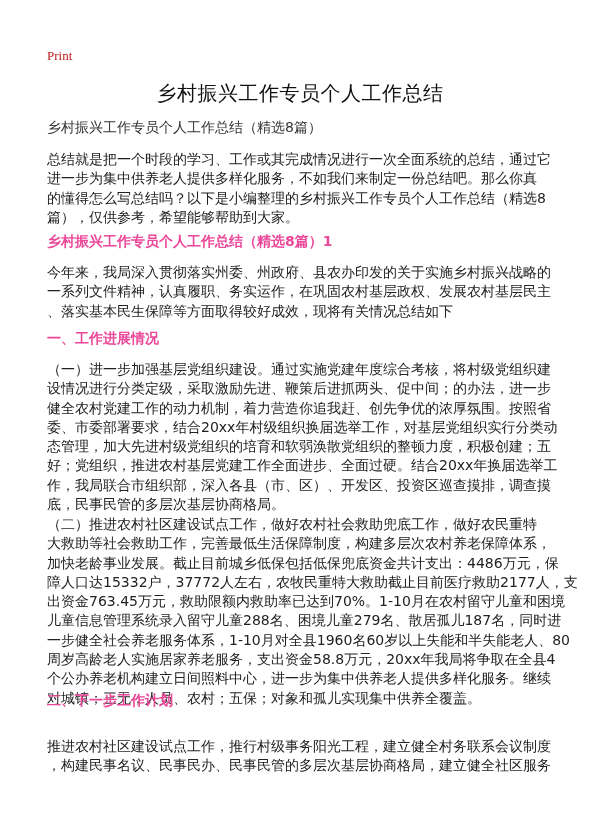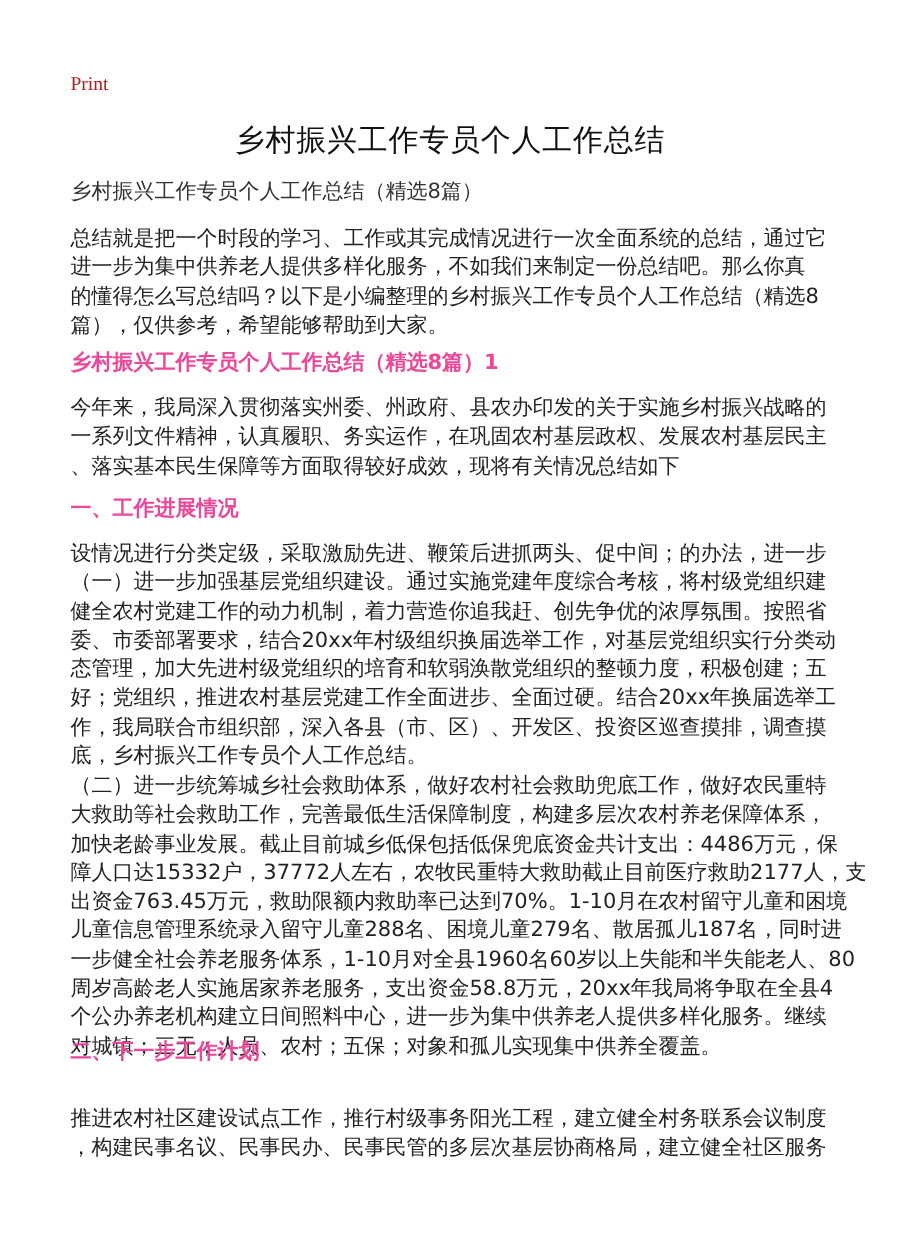--- a/index.html
+++ b/index.html
@@ -31,32 +31,32 @@
 
   <div class="para" style="top:263px;">
     <span class="line">今年来，我局深入贯彻落实州委、州政府、县农办印发的关于实施乡村振兴战略的</span>
     <span class="line">一系列文件精神，认真履职、务实运作，在巩固农村基层政权、发展农村基层民主</span>
     <span class="line">、落实基本民生保障等方面取得较好成效，现将有关情况总结如下</span>
   </div>
 
   <div class="heading" style="top:330px;">一、工作进展情况</div>
 
   <div class="para" style="top:360px;">
+    <span class="line">（一）进一步加强基层党组织建设。通过实施党建年度综合考核，将村级党组织建</span>
     <span class="line">设情况进行分类定级，采取激励先进、鞭策后进抓两头、促中间；的办法，进一步</span>
-    <span class="line">（一）进一步加强基层党组织建设。通过实施党建年度综合考核，将村级党组织建</span>
     <span class="line">健全农村党建工作的动力机制，着力营造你追我赶、创先争优的浓厚氛围。按照省</span>
     <span class="line">委、市委部署要求，结合20xx年村级组织换届选举工作，对基层党组织实行分类动</span>
     <span class="line">态管理，加大先进村级党组织的培育和软弱涣散党组织的整顿力度，积极创建；五</span>
     <span class="line">好；党组织，推进农村基层党建工作全面进步、全面过硬。结合20xx年换届选举工</span>
     <span class="line">作，我局联合市组织部，深入各县（市、区）、开发区、投资区巡查摸排，调查摸</span>
-    <span class="line">底，乡村振兴工作专员个人工作总结。</span>
+    <span class="line">底，民事民管的多层次基层协商格局。</span>
   </div>
 
   <div class="para" style="top:515px;">
-    <span class="line">（二）进一步统筹城乡社会救助体系，做好农村社会救助兜底工作，做好农民重特</span>
+    <span class="line">（二）推进农村社区建设试点工作，做好农村社会救助兜底工作，做好农民重特</span>
     <span class="line">大救助等社会救助工作，完善最低生活保障制度，构建多层次农村养老保障体系，</span>
     <span class="line">加快老龄事业发展。截止目前城乡低保包括低保兜底资金共计支出：4486万元，保</span>
     <span class="line">障人口达15332户，37772人左右，农牧民重特大救助截止目前医疗救助2177人，支</span>
     <span class="line">出资金763.45万元，救助限额内救助率已达到70%。1-10月在农村留守儿童和困境</span>
     <span class="line">儿童信息管理系统录入留守儿童288名、困境儿童279名、散居孤儿187名，同时进</span>
     <span class="line">一步健全社会养老服务体系，1-10月对全县1960名60岁以上失能和半失能老人、80</span>
     <span class="line">周岁高龄老人实施居家养老服务，支出资金58.8万元，20xx年我局将争取在全县4</span>
     <span class="line">个公办养老机构建立日间照料中心，进一步为集中供养老人提供多样化服务。继续</span>
     <span class="line">对城镇；三无；人员、农村；五保；对象和孤儿实现集中供养全覆盖。</span>
   </div>

